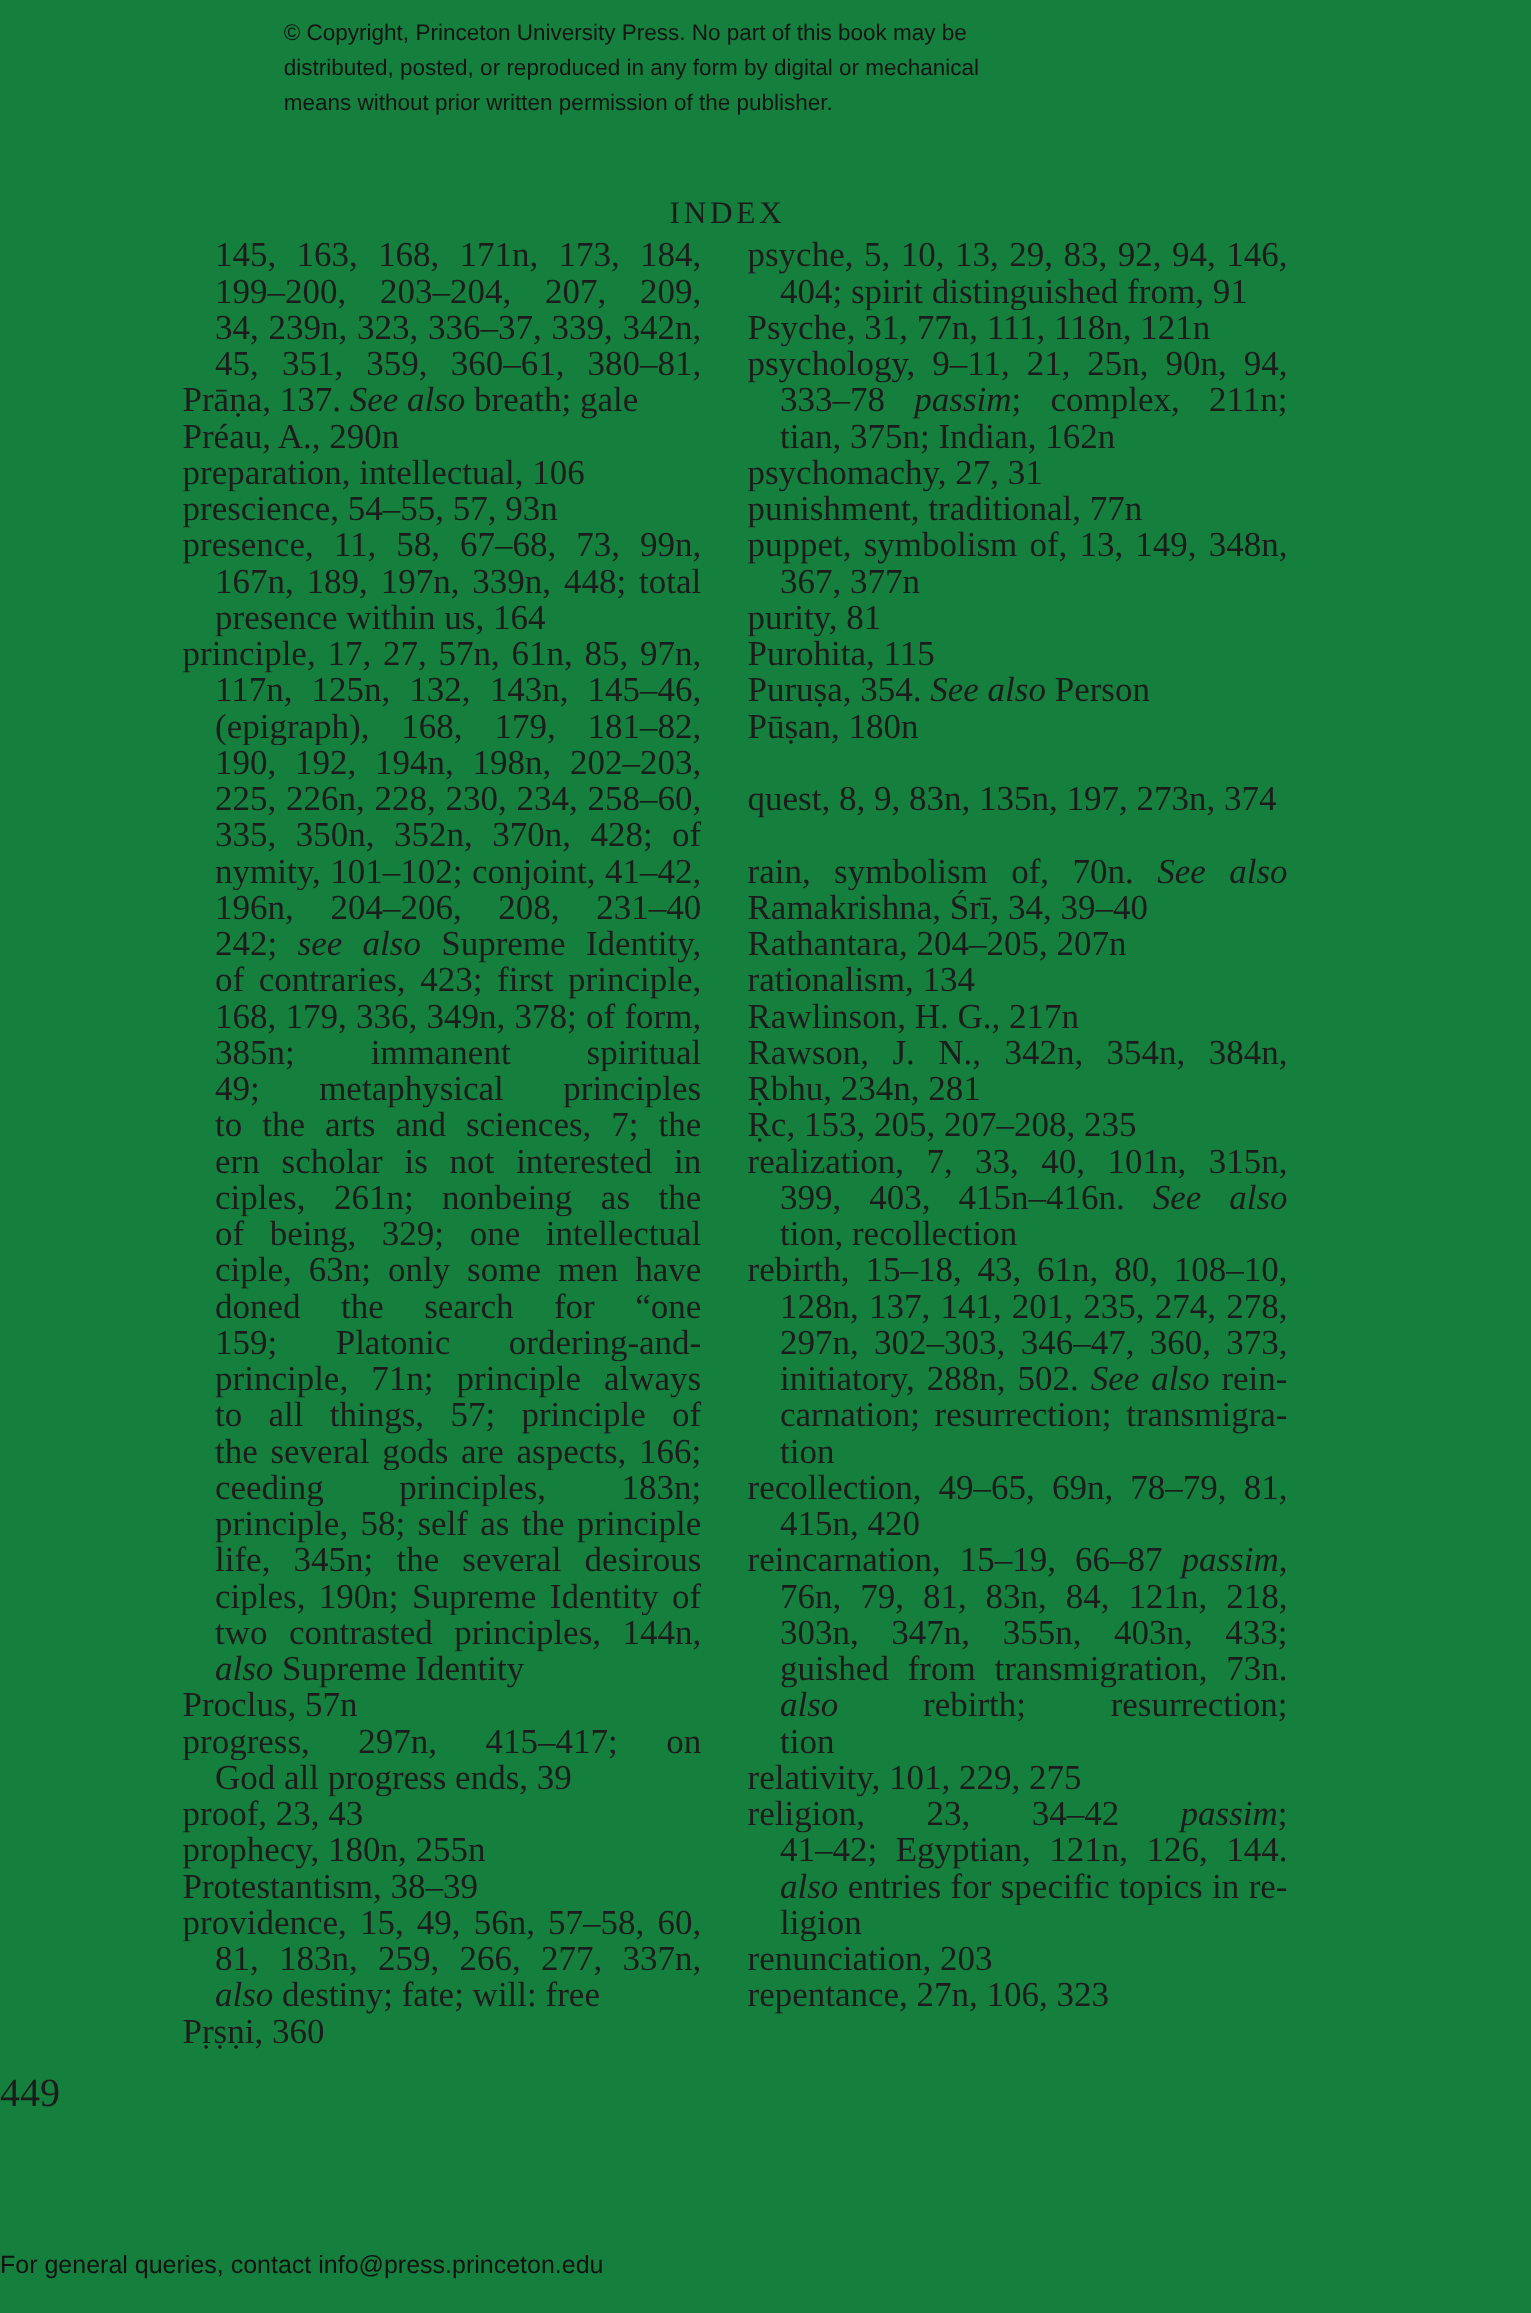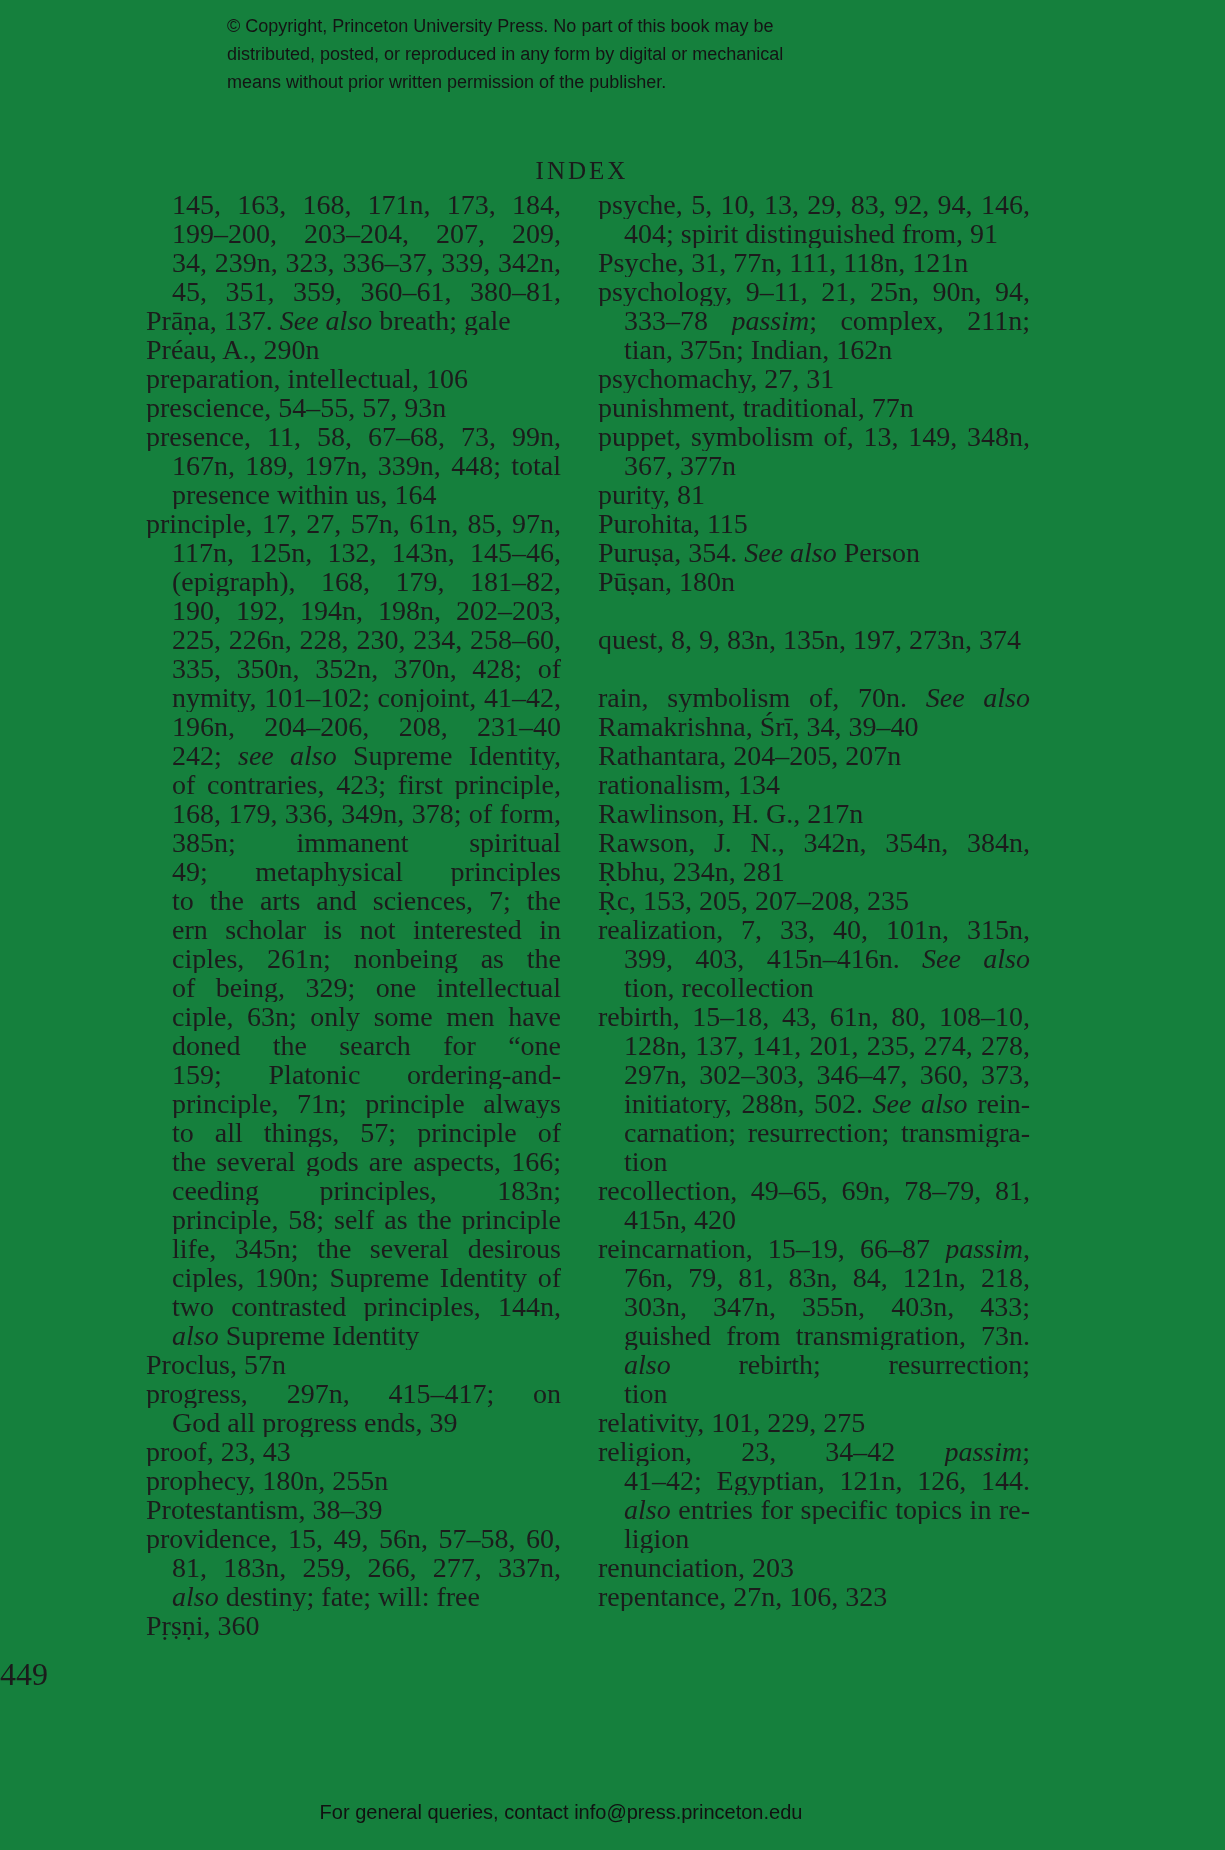--- a/index.html
+++ b/index.html
@@ -56,21 +56,21 @@
     left: 0;
     width: 1062px;
     font-size: 32px;
     color: #1b1b1b;
   }
   .footer {
     position: absolute;
     top: 1801px;
     left: 0;
     width: 1122px;
-    text-align: center;
+    text-align: left;
     font-family: "Liberation Sans", "DejaVu Sans", sans-serif;
     font-size: 20px;
     color: #111111;
   }
 </style>
 </head>
 <body>
 
 <div class="page">
 

